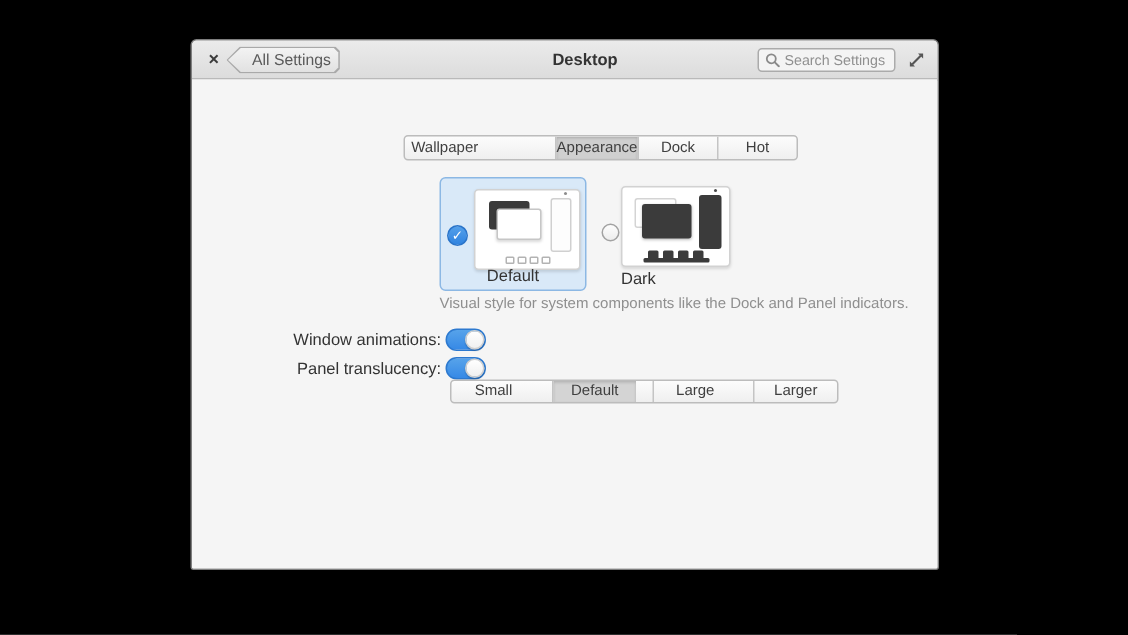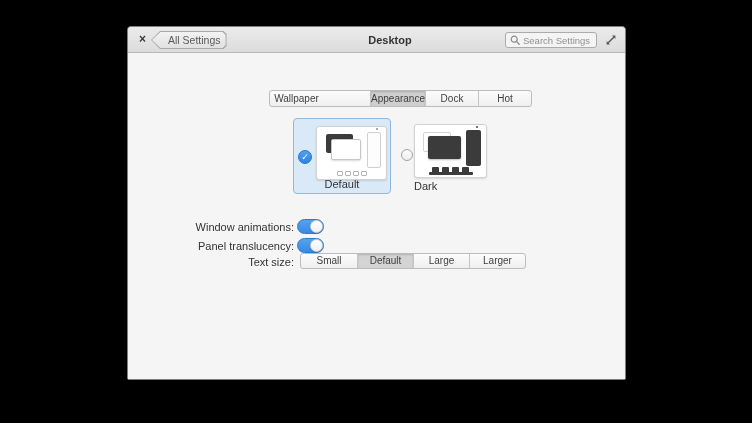--- a/index.html
+++ b/index.html
@@ -110,21 +110,21 @@
 
   .toggle { position:absolute; left:169px; width:27px; height:15px; border-radius:8px;
             background:linear-gradient(#57a3ea,#3689e6); border:1px solid #2d79cf; }
   .tg-anim { top:165px; } .tg-trans { top:184px; }
   .toggle .knob { position:absolute; right:0px; top:0px; width:13px; height:13px;
             border-radius:50%; background:linear-gradient(#ffffff,#f0f0f0);
             border:1px solid #cfcfcf; box-shadow:0 1px 1px rgba(0,0,0,0.2); }
 
   .segmented { position:absolute; left:172px; top:199px; height:16px; display:flex;
             border:1px solid #bcbcbc; border-radius:3px; overflow:hidden;
-            background:linear-gradient(#fcfcfc,#efefef); }
+            background:linear-gradient(#fcfcfc,#efefef);gap:11px; }
   .segment { width:56px; text-align:center; font-size:10px; line-height:14px; color:#3f3f3f;
             border-left:1px solid #c4c4c4; cursor:default; }
   .segment:first-child { border-left:none; }
   .segment.selected { background:#d4d4d4; box-shadow:inset 0 1px 2px rgba(0,0,0,0.16); }
 </style>
 </head>
 <body>
 
 <div class="stage">
   <div class="window">
@@ -192,32 +192,32 @@
         <span class="mini-dock-dark">
           <span class="bar"></span>
           <span class="sq" style="left:3px"></span>
           <span class="sq" style="left:13px"></span>
           <span class="sq" style="left:23px"></span>
           <span class="sq" style="left:33px"></span>
         </span>
       </div>
       <div class="opt-label-dark">Dark</div>
 
+      <div class="style-desc">Visual style for system components like the Dock and Panel indicators.</div>
 
       <div class="row-label lbl-anim">Window animations:</div>
       <div class="toggle tg-anim">
         <span class="knob"></span>
       </div>
 
       <div class="row-label lbl-trans">Panel translucency:</div>
       <div class="toggle tg-trans">
         <span class="knob"></span>
       </div>
 
-      <div class="row-label lbl-size">Text size:</div>
       <div class="segmented">
         <div class="segment">Small</div>
         <div class="segment selected">Default</div>
         <div class="segment">Large</div>
         <div class="segment">Larger</div>
       </div>
 
     </div>
   </div>
 </div>

